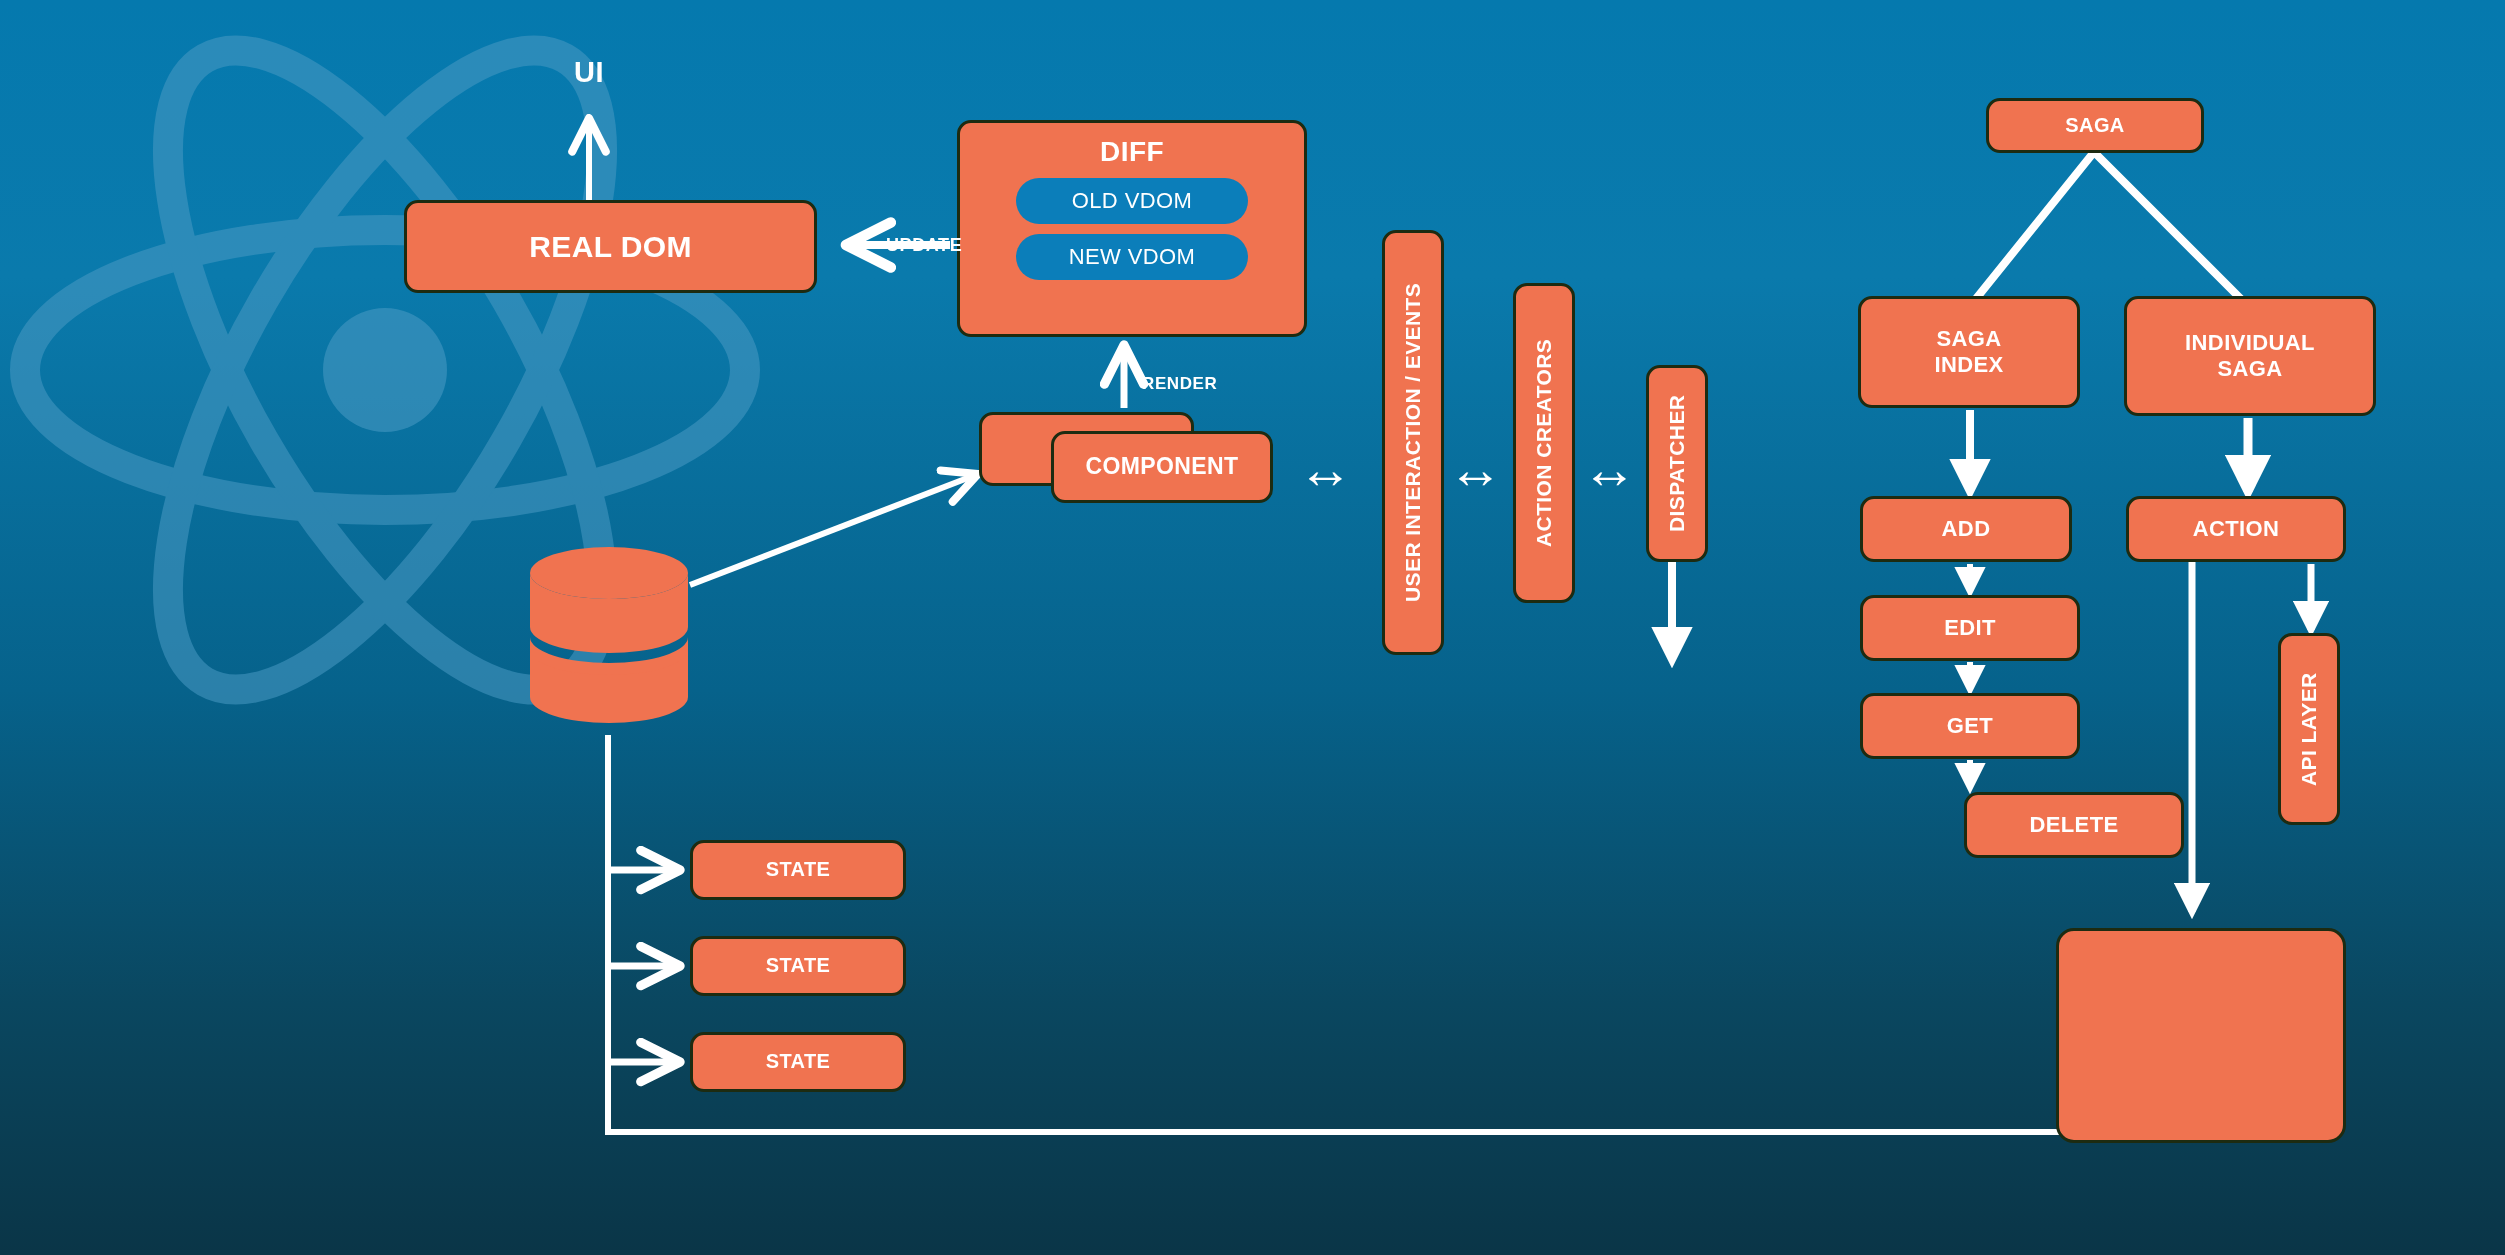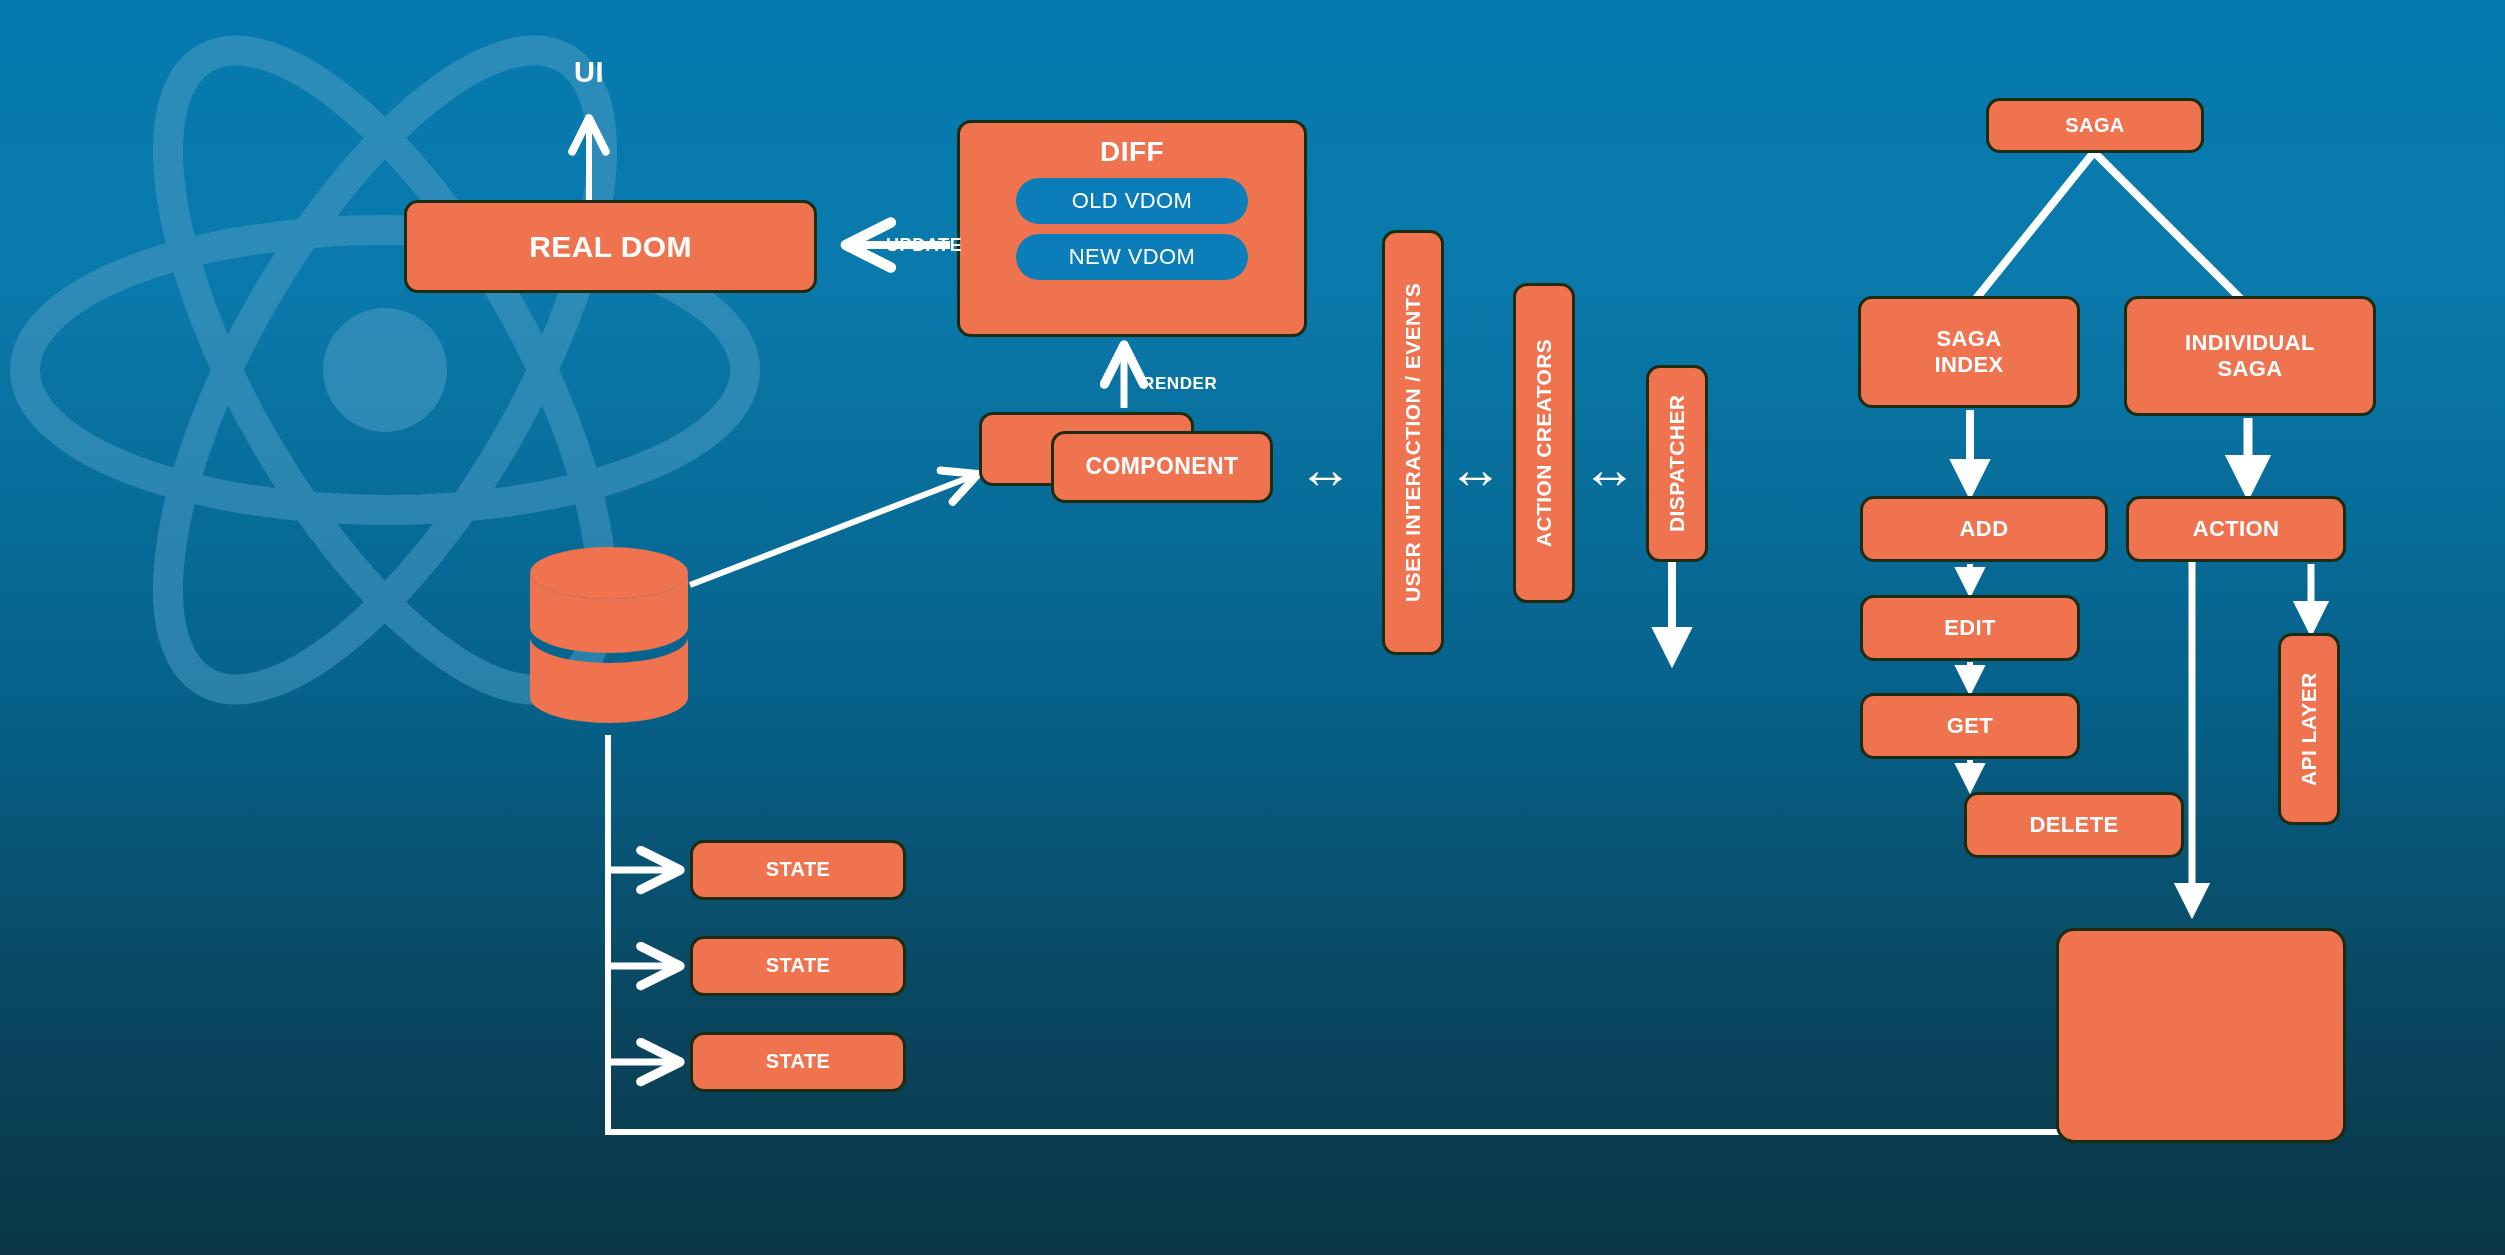--- a/index.html
+++ b/index.html
@@ -129,21 +129,21 @@
   <div class="node" style="left:1858px;top:296px;width:222px;height:112px;flex-direction:column;font-size:22px;">
     <div>SAGA</div>
     <div>INDEX</div>
   </div>
 
   <div class="node" style="left:2124px;top:296px;width:252px;height:120px;flex-direction:column;font-size:22px;">
     <div>INDIVIDUAL</div>
     <div>SAGA</div>
   </div>
 
-  <div class="node" style="left:1860px;top:496px;width:248px;height:66px;font-size:22px;">ADD</div>
+  <div class="node" style="left:1860px;top:496px;width:212px;height:66px;font-size:22px;">ADD</div>
   <div class="node" style="left:1860px;top:595px;width:220px;height:66px;font-size:22px;">EDIT</div>
   <div class="node" style="left:1860px;top:693px;width:220px;height:66px;font-size:22px;">GET</div>
   <div class="node" style="left:1964px;top:792px;width:220px;height:66px;font-size:22px;text-align:center;">DELETE</div>
 
   <div class="node" style="left:2126px;top:496px;width:220px;height:66px;font-size:22px;">ACTION</div>
   <div class="node vert" style="left:2278px;top:633px;width:62px;height:192px;font-size:21px;">API LAYER</div>
 
   <div class="node" style="left:2056px;top:928px;width:290px;height:215px;border-radius:18px;display:block;padding:0;">
     
     

